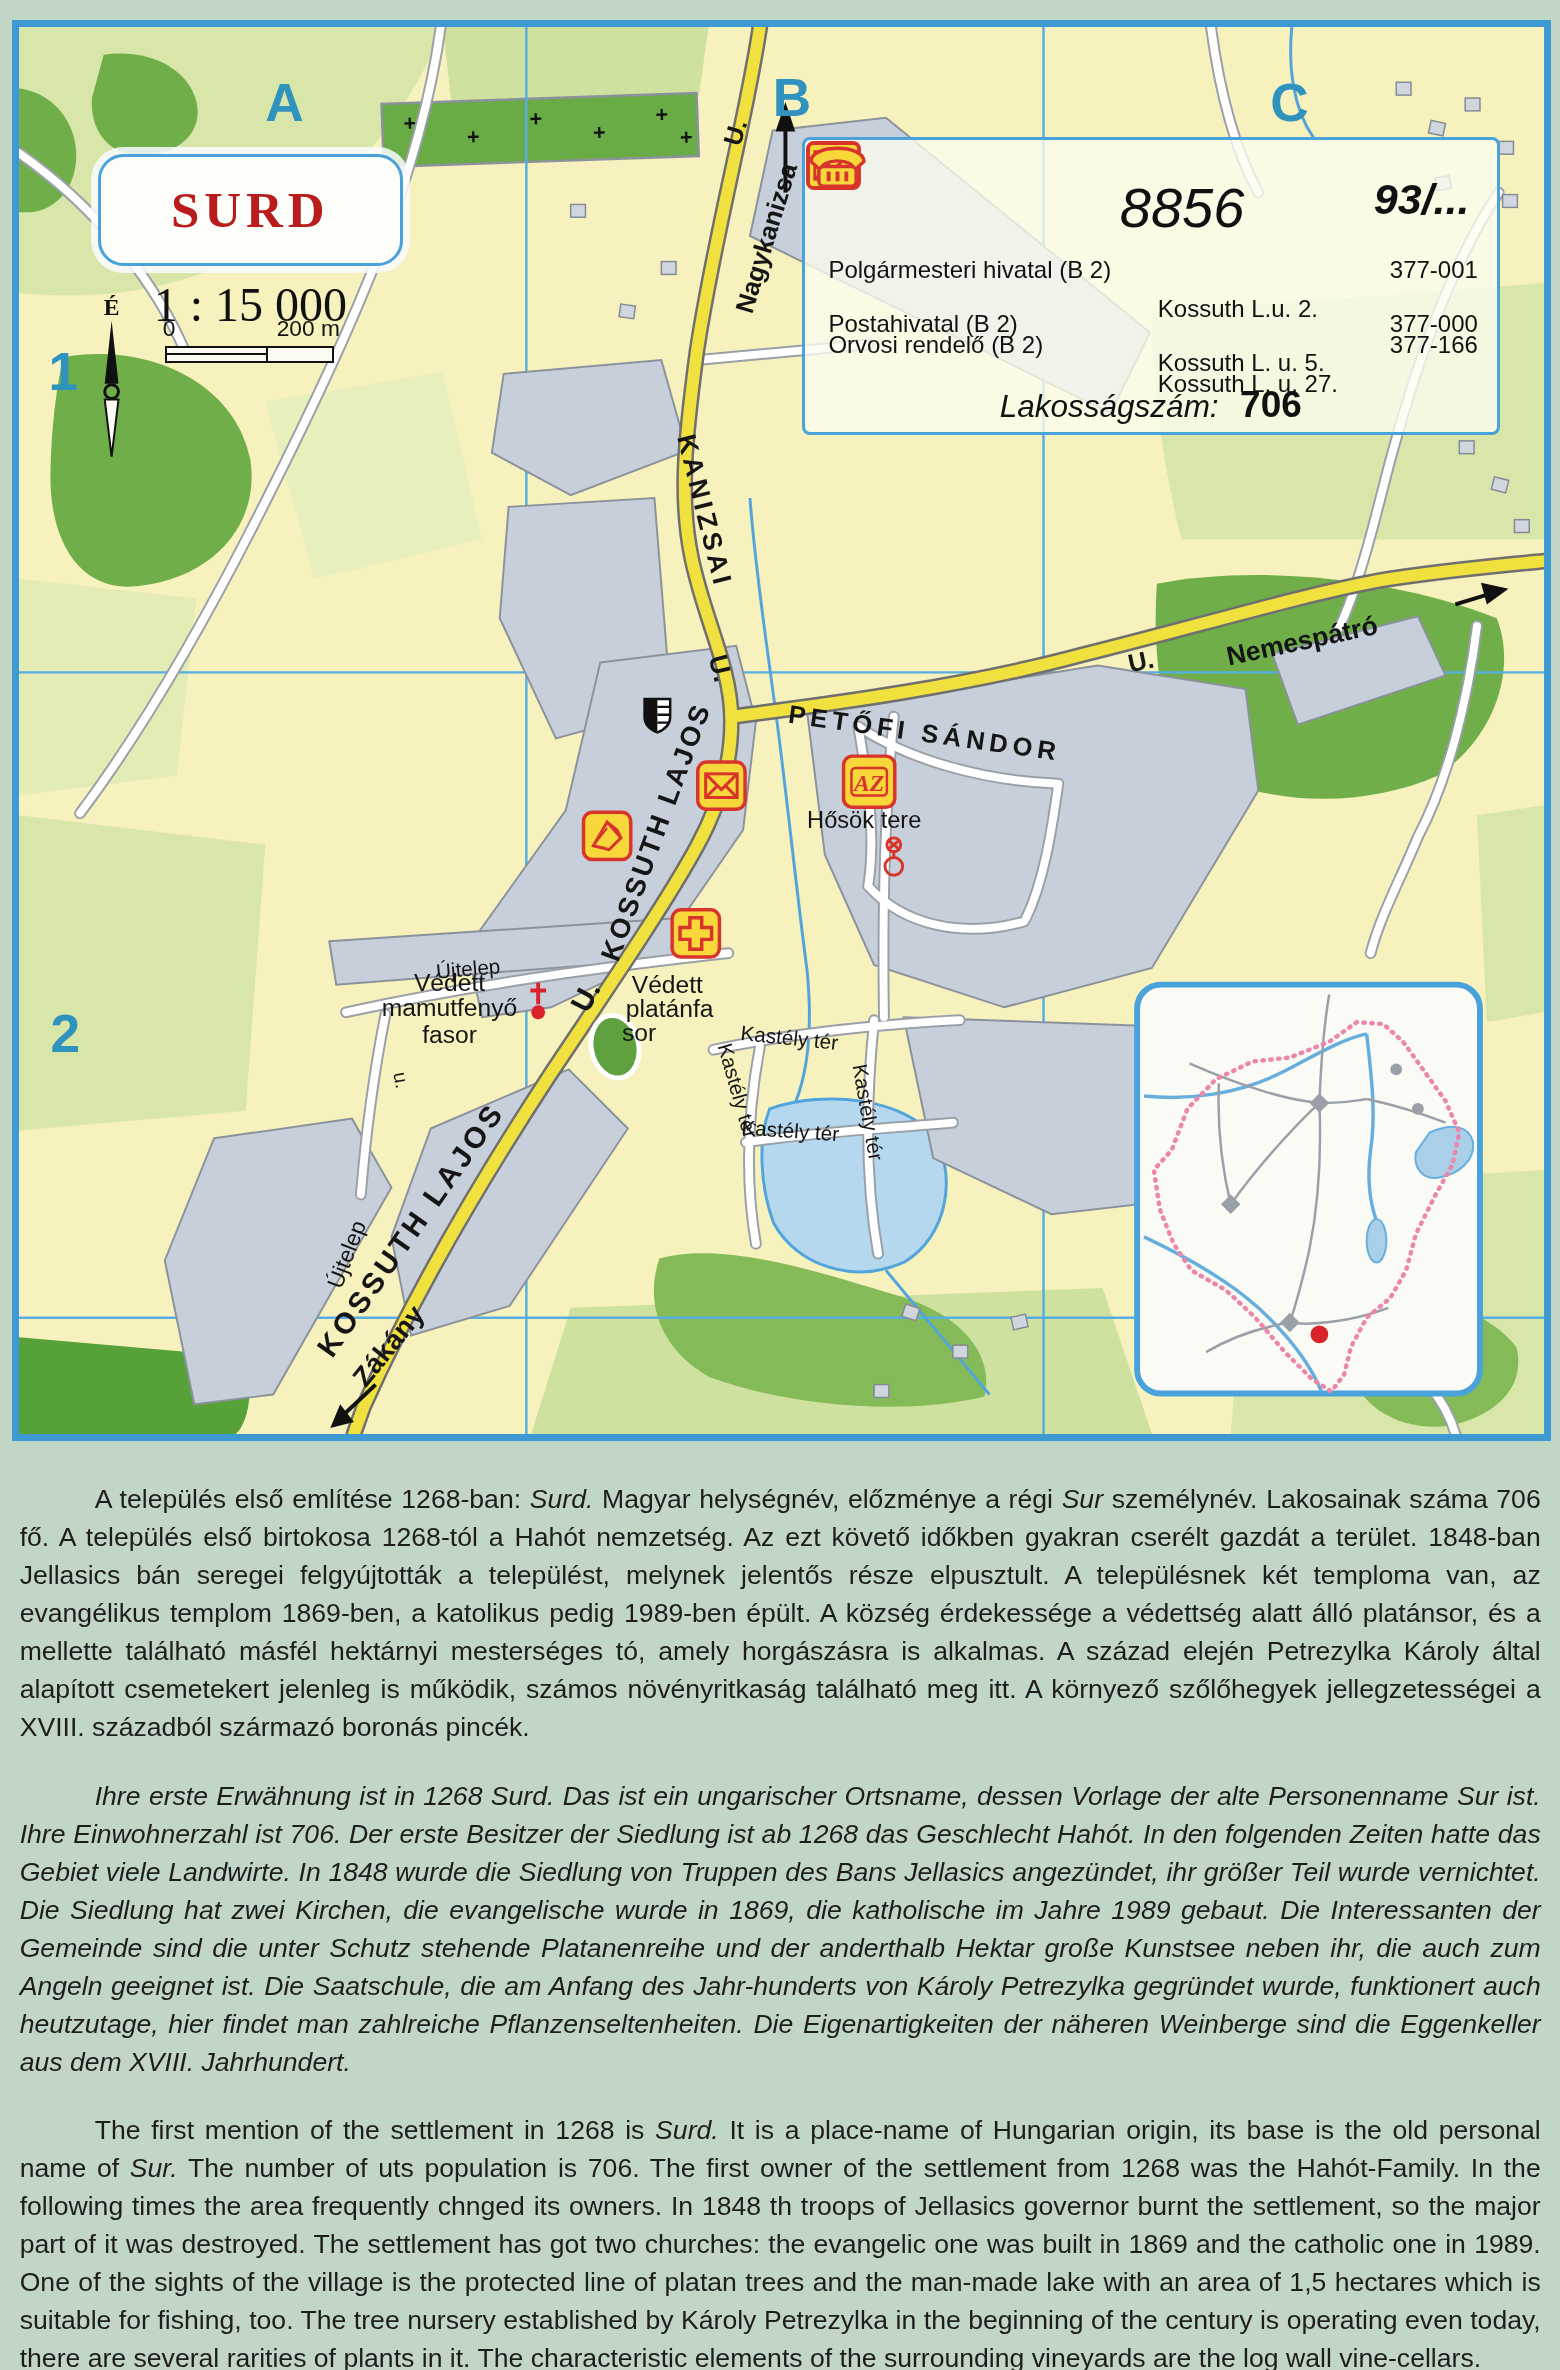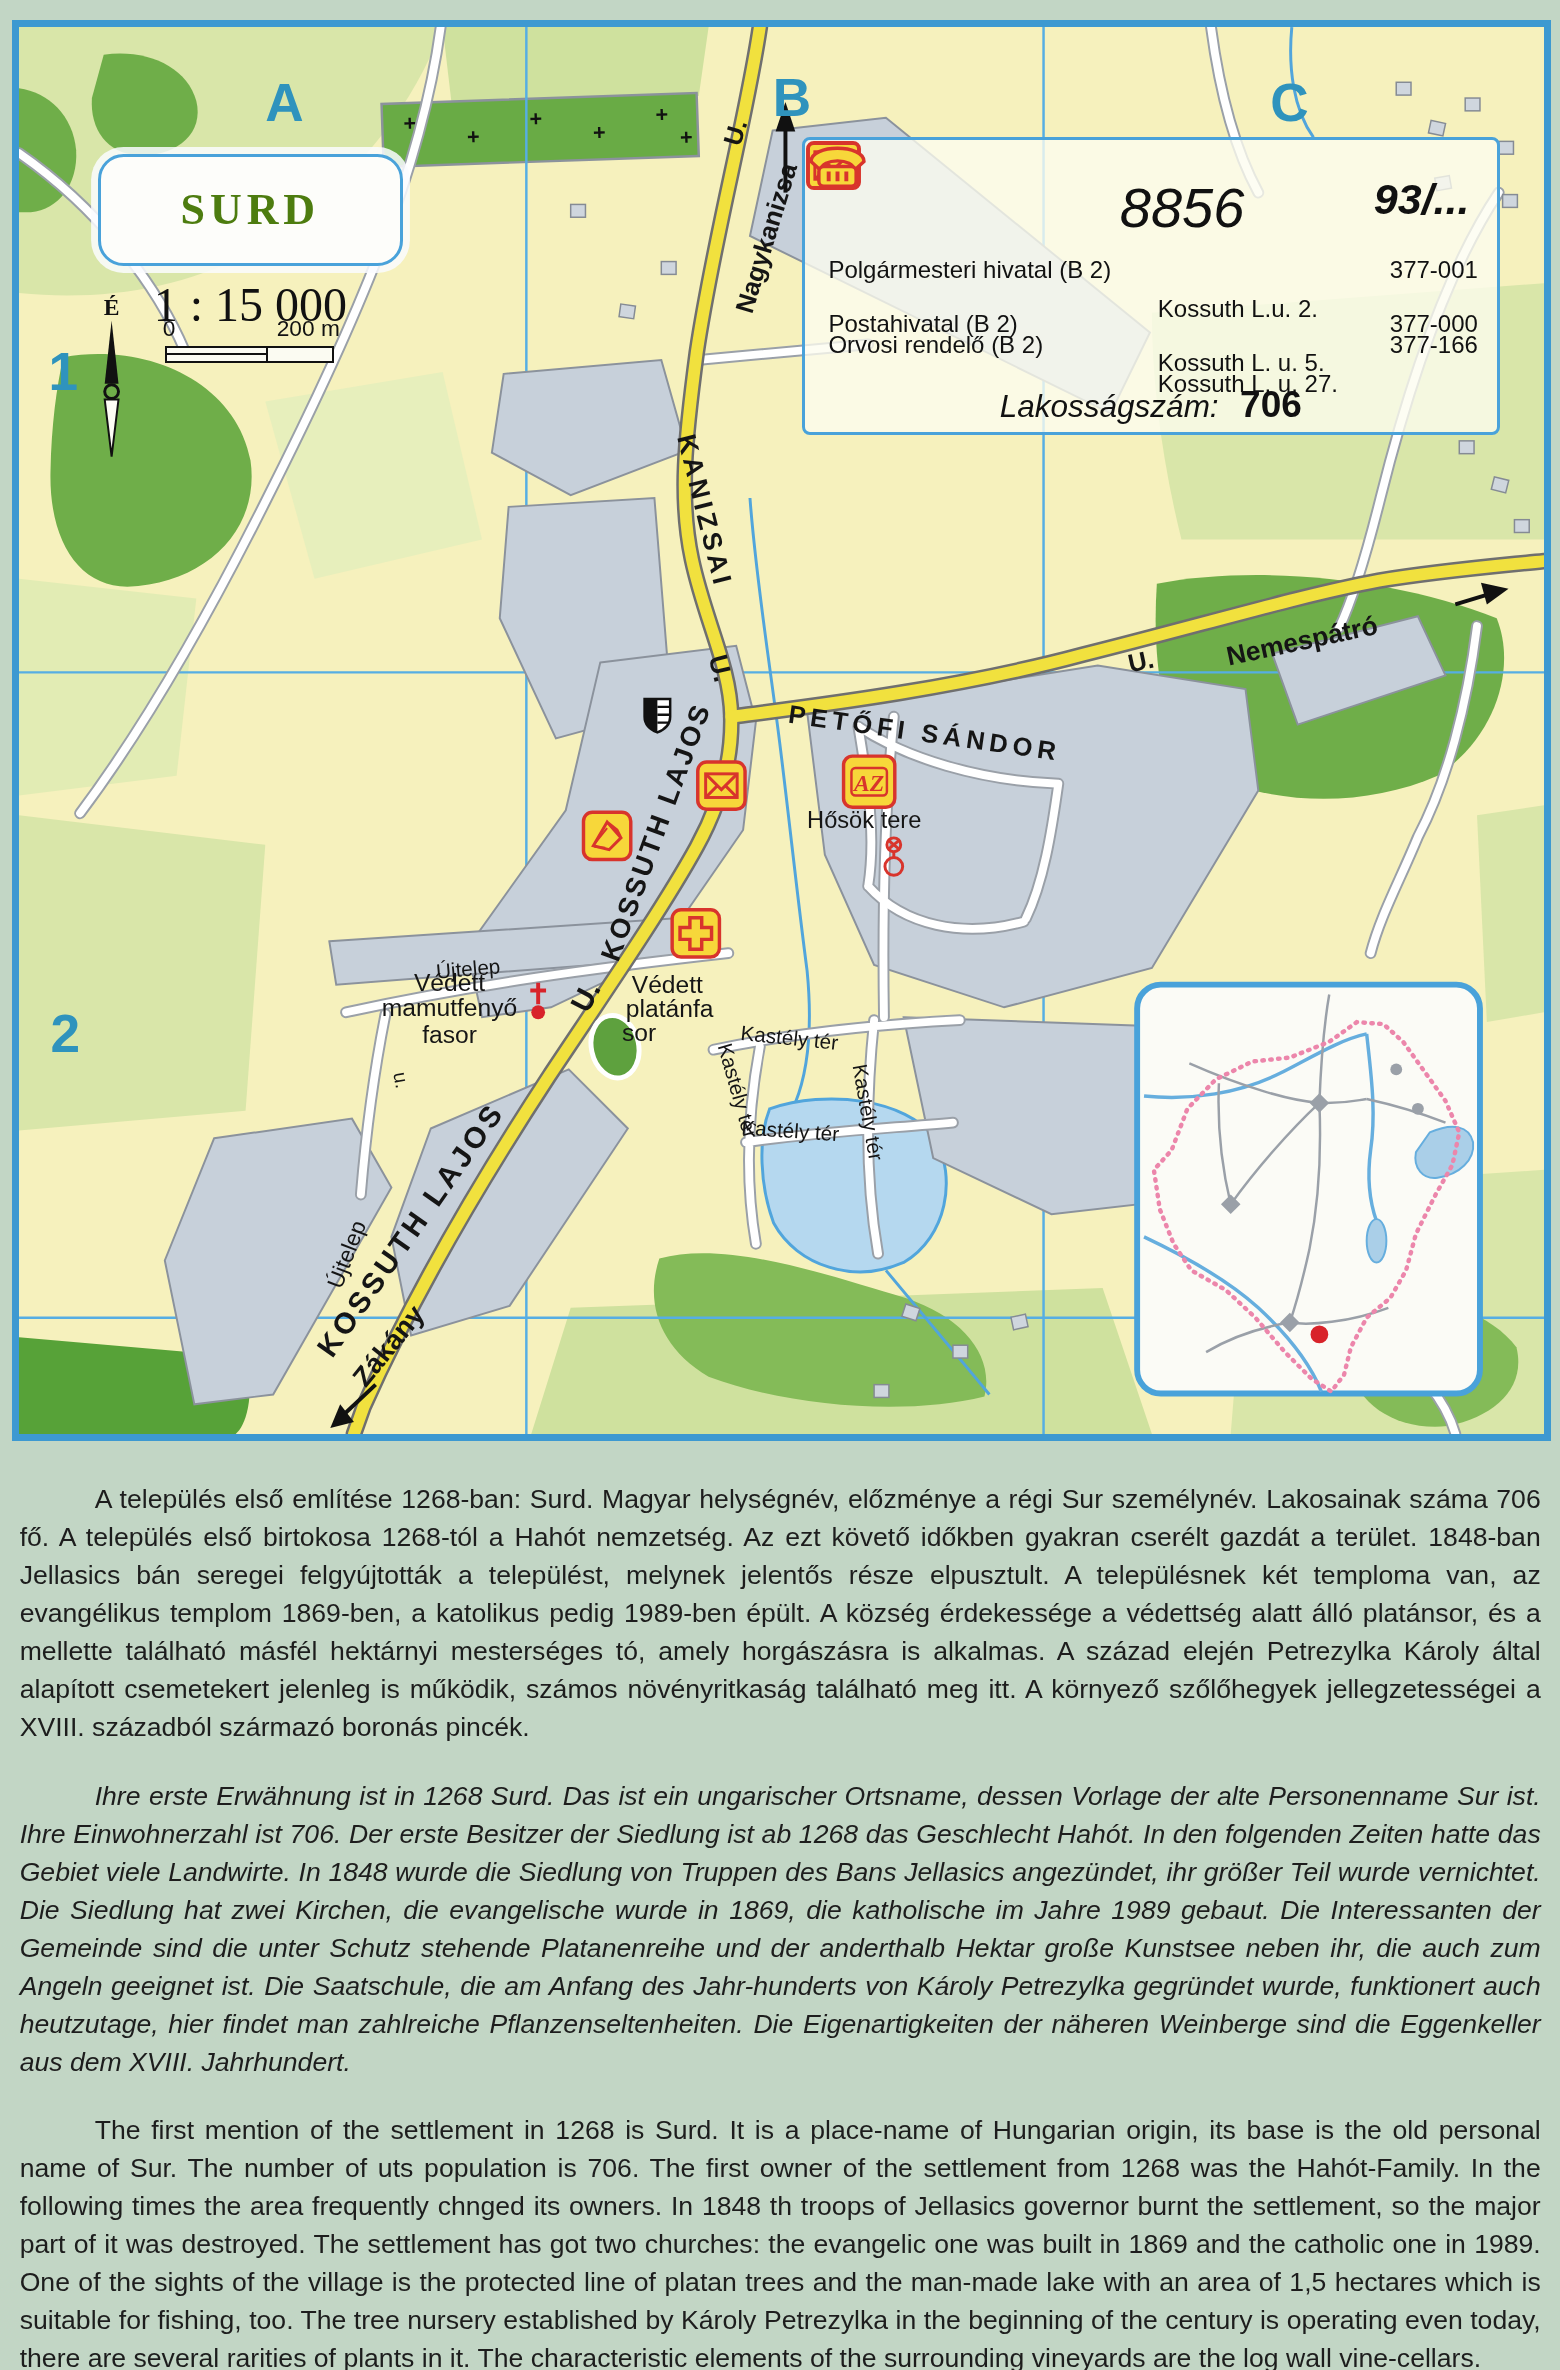--- a/index.html
+++ b/index.html
@@ -20,21 +20,21 @@
   .map-panel svg{position:absolute;left:0;top:0;}
   
   .surd-box{
     position:absolute;left:79px;top:127px;width:299px;height:106px;
     background:#fdfdfa;border:3.9px solid #49a2da;border-radius:25.6px;
     box-shadow:0 0 0 6.9px rgba(250,252,255,.85);
     display:flex;align-items:center;justify-content:center;
   }
   .surd-box span{
     font-family:"Liberation Serif", serif;
-    font-weight:bold;font-size:44px;letter-spacing:4.9px;color:#4d7c0f;
+    font-weight:bold;font-size:51px;letter-spacing:4.9px;color:#b91c1c;
   }
   
   .scale-ratio{
     position:absolute;left:116px;top:244px;width:231px;
     text-align:center;font-family:"Liberation Serif", serif;
     font-size:48px;color:#111;margin-top:6px;
   }
   .scale-labels{
     position:absolute;left:144px;top:288px;width:177px;
     display:flex;justify-content:space-between;
@@ -64,21 +64,21 @@
   .ib-pop{position:absolute;left:0;top:244px;width:100%;text-align:center;}
   .ib-pop .lab{font-style:italic;font-size:31.5px;}
   .ib-pop .val{font-weight:bold;font-size:37px;margin-left:17px;}
   
   .text-section{position:absolute;left:19.7px;top:1480px;width:1521px;color:#1d1d1d;}
   .text-section p{
     margin:0 0 30.5px 0;font-size:26.6px;line-height:38px;
     text-align:justify;text-indent:75px;
   }
   .text-section p.de{font-style:italic;}
-  .it{}
+  .it{font-style:italic;}
   
   .rd{font-weight:bold;fill:#151515;}
   .mini{fill:#151515;}
 </style>
 </head>
 <body>
 
 <div class="map-panel">
   <svg width="1525" height="1407" viewBox="0 0 1548 1428">
 

